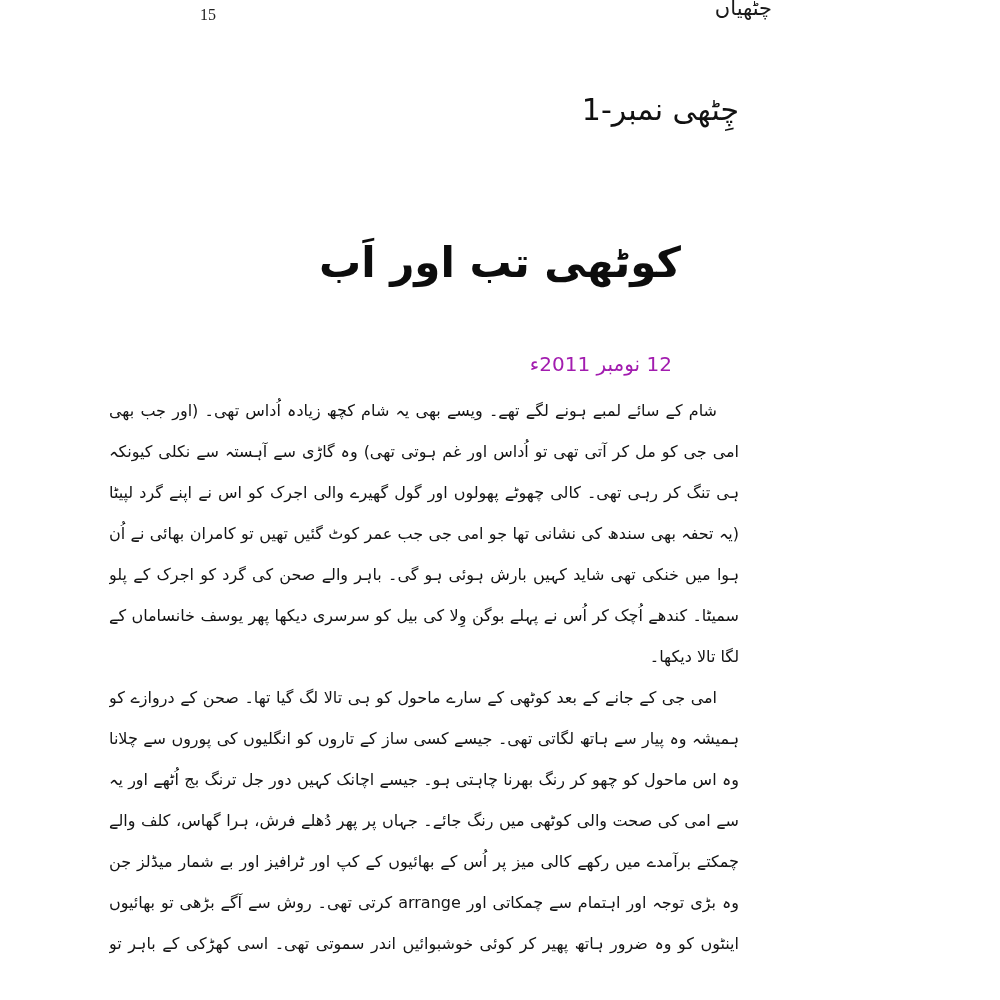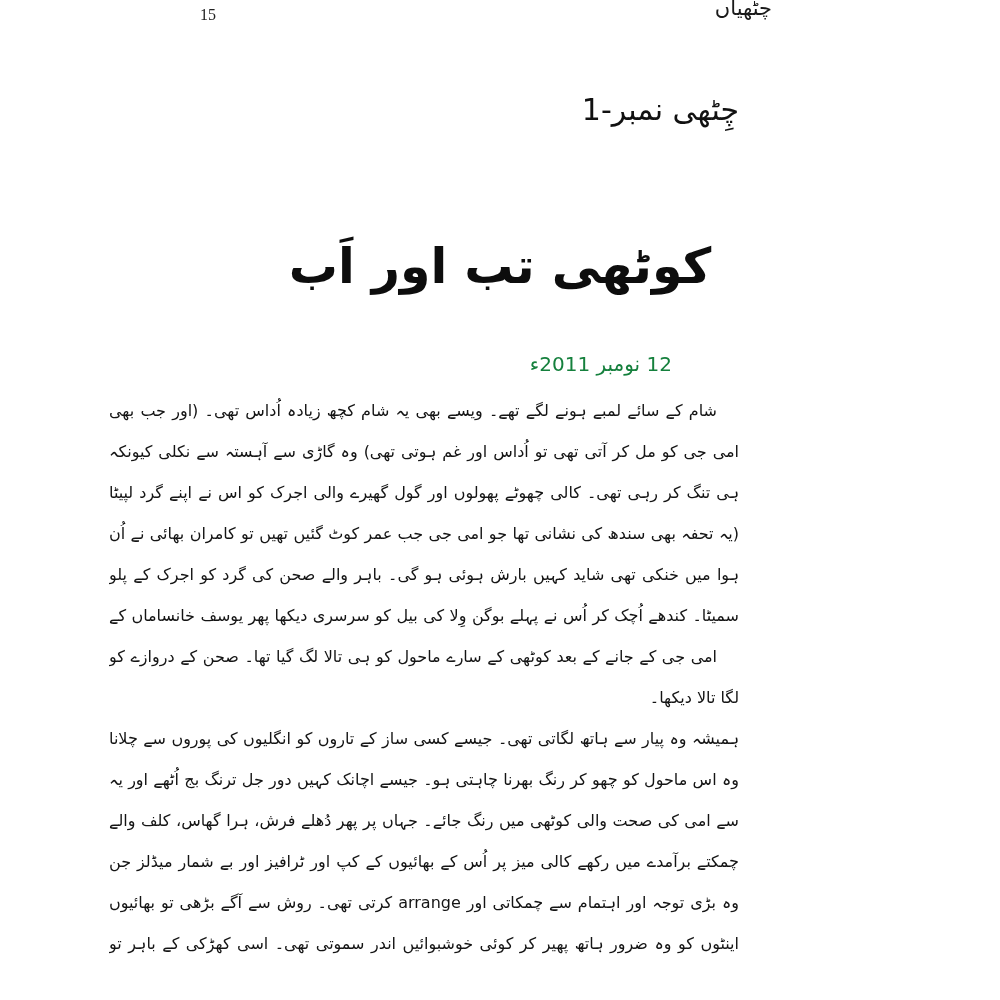--- a/index.html
+++ b/index.html
@@ -39,33 +39,33 @@
     font-size: 30px;
     direction: rtl;
     color: #111;
   }
   .letter-title {
     position: absolute;
     top: 238px;
     left: 0;
     width: 1000px;
     text-align: center;
-    font-size: 49px;
+    font-size: 42px;
     font-weight: bold;
     direction: rtl;
     color: #0d0d0d;
     letter-spacing: 1px;
   }
   .letter-date {
     position: absolute;
     top: 352px;
     right: 252px;
     font-size: 20px;
     direction: rtl;
-    color: #15803d;
+    color: #a21caf;
   }
   .body-text {
     position: absolute;
     top: 390px;
     right: 185px;
     width: 630px;
     direction: rtl;
     font-size: 16px;
     color: #141414;
   }
@@ -101,23 +101,23 @@
 
   <div class="letter-date">12 نومبر 2011ء</div>
 
   <div class="body-text">
     <div class="line indent">شام کے سائے لمبے ہونے لگے تھے۔ ویسے بھی یہ شام کچھ زیادہ اُداس تھی۔ (اور جب بھی وہ</div>
     <div class="line">امی جی کو مل کر آتی تھی تو اُداس اور غم ہوتی تھی) وہ گاڑی سے آہستہ سے نکلی کیونکہ گھٹنے کی درد کچھ زیادہ</div>
     <div class="line">ہی تنگ کر رہی تھی۔ کالی چھوٹے پھولوں اور گول گھیرے والی اجرک کو اس نے اپنے گرد لپیٹا اور سمیٹا</div>
     <div class="line">(یہ تحفہ بھی سندھ کی نشانی تھا جو امی جی جب عمر کوٹ گئیں تھیں تو کامران بھائی نے اُن کو لا کر دیا تھا)۔</div>
     <div class="line">ہوا میں خنکی تھی شاید کہیں بارش ہوئی ہو گی۔ باہر والے صحن کی گرد کو اجرک کے پلو سے اُس نے خود کو</div>
     <div class="line">سمیٹا۔ کندھے اُچک کر اُس نے پہلے بوگن وِلا کی بیل کو سرسری دیکھا پھر یوسف خانساماں کے کوارٹر کو</div>
+    <div class="line short">لگا تالا دیکھا۔</div>
+
     <div class="line indent">امی جی کے جانے کے بعد کوٹھی کے سارے ماحول کو ہی تالا لگ گیا تھا۔ صحن کے دروازے کو</div>
-
-    <div class="line short">لگا تالا دیکھا۔</div>
     <div class="line">ہمیشہ وہ پیار سے ہاتھ لگاتی تھی۔ جیسے کسی ساز کے تاروں کو انگلیوں کی پوروں سے چلانا چاہتی ہو۔ جیسے</div>
     <div class="line">وہ اس ماحول کو چھو کر رنگ بھرنا چاہتی ہو۔ جیسے اچانک کہیں دور جل ترنگ بج اُٹھے اور یہ ماحول پھر</div>
     <div class="line">سے امی کی صحت والی کوٹھی میں رنگ جائے۔ جہاں پر پھر دُھلے فرش، ہرا گھاس، کلف والے میز پوش،</div>
     <div class="line">چمکتے برآمدے میں رکھے کالی میز پر اُس کے بھائیوں کے کپ اور ٹرافیز اور بے شمار میڈلز جن کو ہر اتوار</div>
     <div class="line">وہ بڑی توجہ اور اہتمام سے چمکاتی اور arrange کرتی تھی۔ روش سے آگے بڑھی تو بھائیوں کے</div>
     <div class="line">اینٹوں کو وہ ضرور ہاتھ پھیر کر کوئی خوشبوائیں اندر سموتی تھی۔ اسی کھڑکی کے باہر تو کامی اور ضروریز کو</div>
   </div>
 
 </div>
 

